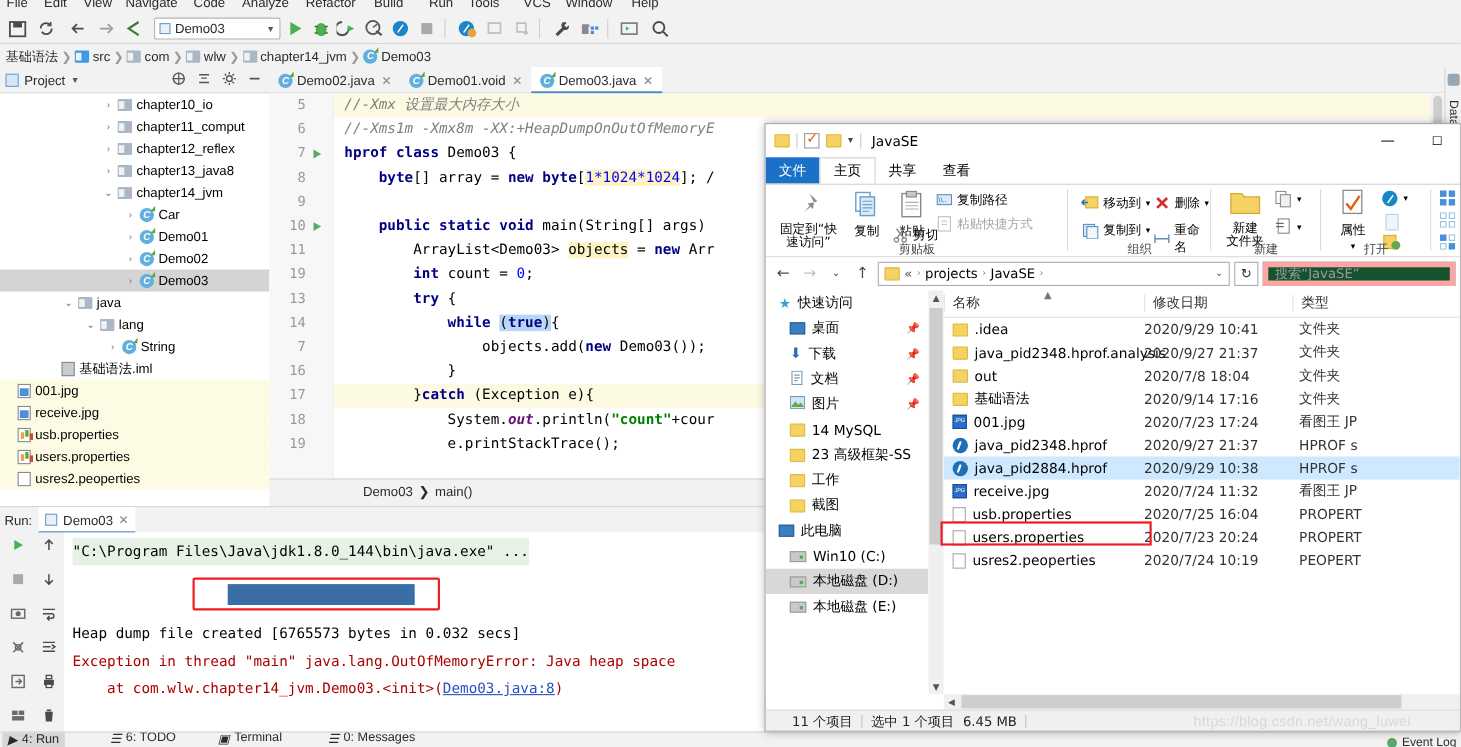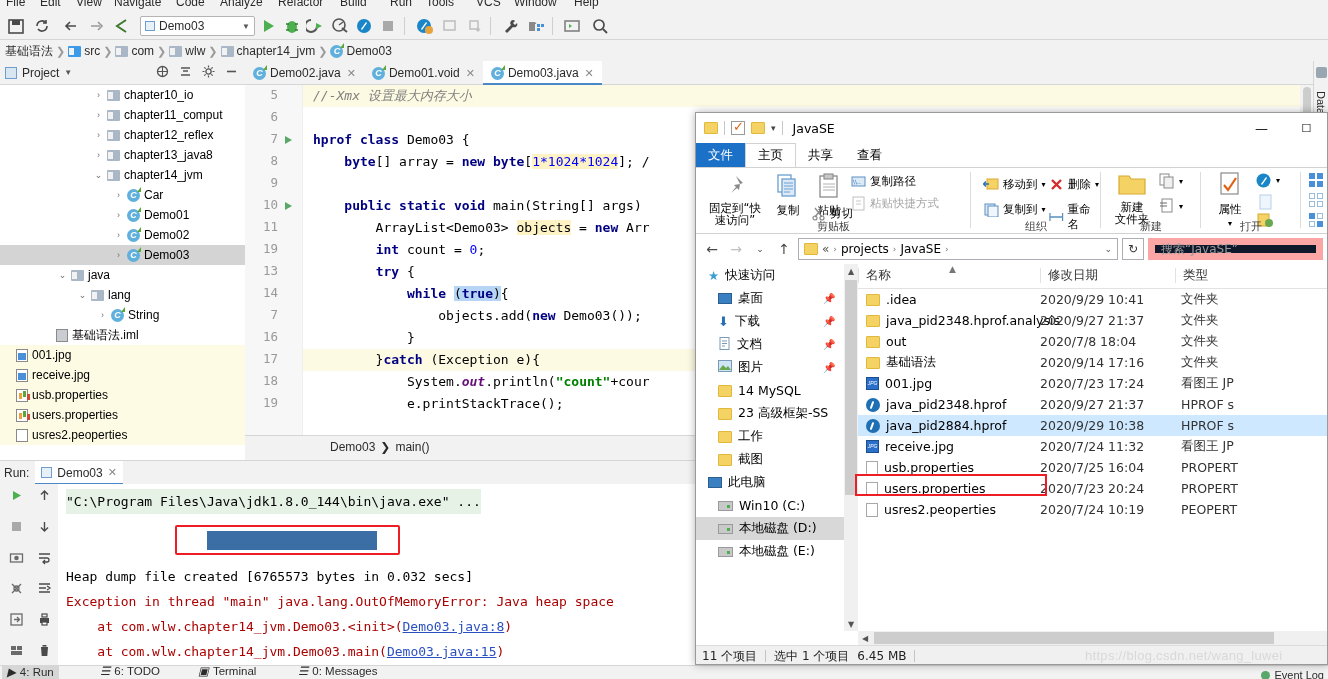--- a/index.html
+++ b/index.html
@@ -184,21 +184,21 @@
   #expnavbar{position:absolute;left:0;top:121px;width:633px;height:30px;background:#fff;
              display:flex;align-items:center;gap:4px;padding:0 6px;}
   .navb{width:20px;height:20px;display:flex;align-items:center;justify-content:center;
         font-size:14px;color:#4a4a4a;}
   .navb.dis{color:#c0c0c0;}
   #addrbar{flex:1;height:22px;border:1px solid #abadb3;background:#fff;display:flex;
            align-items:center;gap:4px;padding:0 5px;font-size:12px;color:#000;}
   #addrbar .chev{margin-left:auto;font-size:9px;color:#555;}
   #refreshb{width:22px;height:22px;border:1px solid #abadb3;background:#fff;
             display:flex;align-items:center;justify-content:center;font-size:12px;color:#333;}
-  #searchbox{width:175px;height:22px;border:7px solid #fca5a5;background:#0f172a;
+  #searchbox{width:175px;height:22px;border:5px solid #fca5a5;background:#14532d;
              display:flex;align-items:center;padding:0 6px;font-size:12px;color:#9a9a9a;}
 
   #expnav{position:absolute;left:0;top:151px;width:148px;height:367px;background:#fff;
           overflow:hidden;font-size:12.5px;color:#000;}
   .nrow{height:23px;display:flex;align-items:center;gap:6px;padding-left:12px;white-space:nowrap;}
   .nrow.hl{background:#d8d8d8;}
   .pin{margin-left:auto;margin-right:8px;color:#9a9a9a;font-size:10px;}
   .yf{width:14px;height:12px;background:#f5d264;border:1px solid #e0b83c;border-radius:1px;flex:none;}
   .mon{width:14px;height:11px;background:#3a7fc1;border:1px solid #2b5f92;flex:none;}
   .drv{width:15px;height:10px;background:#c9c9c9;border:1px solid #9a9a9a;flex:none;position:relative;}
@@ -233,21 +233,21 @@
   #redbox2{position:absolute;left:855px;top:474px;width:192px;height:22px;
            border:2.5px solid #ee1c25;z-index:9;}
 
   #listhscroll{position:absolute;left:162px;top:518px;width:471px;height:14px;background:#f0f0f0;}
   #listhscroll .lf,#listhscroll .rt{width:14px;height:14px;display:flex;align-items:center;
         justify-content:center;font-size:8px;color:#555;}
   #listhscroll .th{position:absolute;left:16px;top:1px;width:400px;height:12px;background:#cdcdcd;}
 
   #expstatus{position:absolute;left:0;top:532px;width:633px;height:21px;background:#f0f0f0;
              border-top:1px solid #dcdcdc;display:flex;align-items:center;gap:8px;
-             padding-left:6px;font-size:12px;color:#222;}
+             padding-left:24px;font-size:12px;color:#222;}
   #expstatus .vb{width:1px;height:12px;background:#c4c4c4;}
 
   #watermark{position:absolute;left:1085px;top:648px;font-size:13px;color:#d8d8d8;
              font-family:"Liberation Sans",sans-serif;letter-spacing:.3px;}
   #eventlog{position:absolute;right:4px;top:669px;font-size:11px;color:#2b2b2b;
             display:flex;align-items:center;gap:4px;}
   .greenball{width:9px;height:9px;border-radius:50%;background:#59a869;}
 </style>
 </head>
 <body>
@@ -549,20 +549,21 @@
       <span class="ln" style="top:222px">7</span>
       <span class="ln" style="top:244px">16</span>
       <span class="ln" style="top:266px">17</span>
       <span class="ln" style="top:288px">18</span>
       <span class="ln" style="top:310px">19</span>
       <span class="runmark" style="top:51px"></span>
       <span class="runmark" style="top:117px"></span>
     </div>
     <div id="codearea">
       <div class="cl" style="top:0px"><span class="cmt">//-Xmx 设置最大内存大小</span></div>
+      <div class="cl" style="top:22px"><span class="cmt">//-Xms1m -Xmx8m -XX:+HeapDumpOnOutOfMemoryE</span></div>
       <div class="cl" style="top:44px"><span class="kw">hprof class</span> <span>Demo03 {</span></div>
       <div class="cl" style="top:66px"><span>    </span><span class="kw">byte</span><span>[] array = </span><span class="kw">new byte</span><span>[</span><span class="hlbg num">1*1024*1024</span><span>]; /</span></div>
       <div class="cl" style="top:88px"></div>
       <div class="cl" style="top:110px"><span>    </span><span class="kw">public static void</span> <span>main(String[] args)</span></div>
       <div class="cl" style="top:132px"><span>        ArrayList&lt;Demo03&gt; </span><span class="hlbg">objects</span><span> = </span><span class="kw">new</span><span> Arr</span></div>
       <div class="cl" style="top:154px"><span>        </span><span class="kw">int</span><span> count = </span><span class="num">0</span><span>;</span></div>
       <div class="cl" style="top:176px"><span>        </span><span class="kw">try</span><span> {</span></div>
       <div class="cl" style="top:198px"><span>            </span><span class="kw">while</span><span> </span><span class="selbg">(</span><span class="kw selbg">true</span><span class="selbg">)</span><span>{</span></div>
       <div class="cl" style="top:220px"><span>                objects.add(</span><span class="kw">new</span><span> Demo03());</span></div>
       <div class="cl" style="top:242px"><span>            }</span></div>
@@ -645,21 +646,20 @@
             <rect x="5.5" y="2" width="4" height="1.6" fill="#4a4a4a"></rect>
           </svg></span>
     </div>
   </div>
 
   <div id="console">
     <div class="cline c-sys" style="top:5px">"C:\Program Files\Java\jdk1.8.0_144\bin\java.exe" ...</div>
     <div class="cline" style="top:80px">Heap dump file created [6765573 bytes in 0.032 secs]</div>
     <div class="cline c-err" style="top:105px">Exception in thread "main" java.lang.OutOfMemoryError: Java heap space</div>
     <div class="cline c-err" style="top:130px"><span>    at com.wlw.chapter14_jvm.Demo03.&lt;init&gt;(</span><span class="c-lnk">Demo03.java:8</span><span>)</span></div>
-    <div class="cline c-err" style="top:155px"><span>    at com.wlw.chapter14_jvm.Demo03.main(</span><span class="c-lnk">Demo03.java:15</span><span>)</span></div>
   </div>
   <div id="hprofsel"></div>
   <div id="redbox1"></div>
 
   <div id="bottombar">
     <span class="bt act" style="left:2px">
         <i>▶</i>
         <span>4: Run</span>
       </span>
     <span class="bt" style="left:100px">

